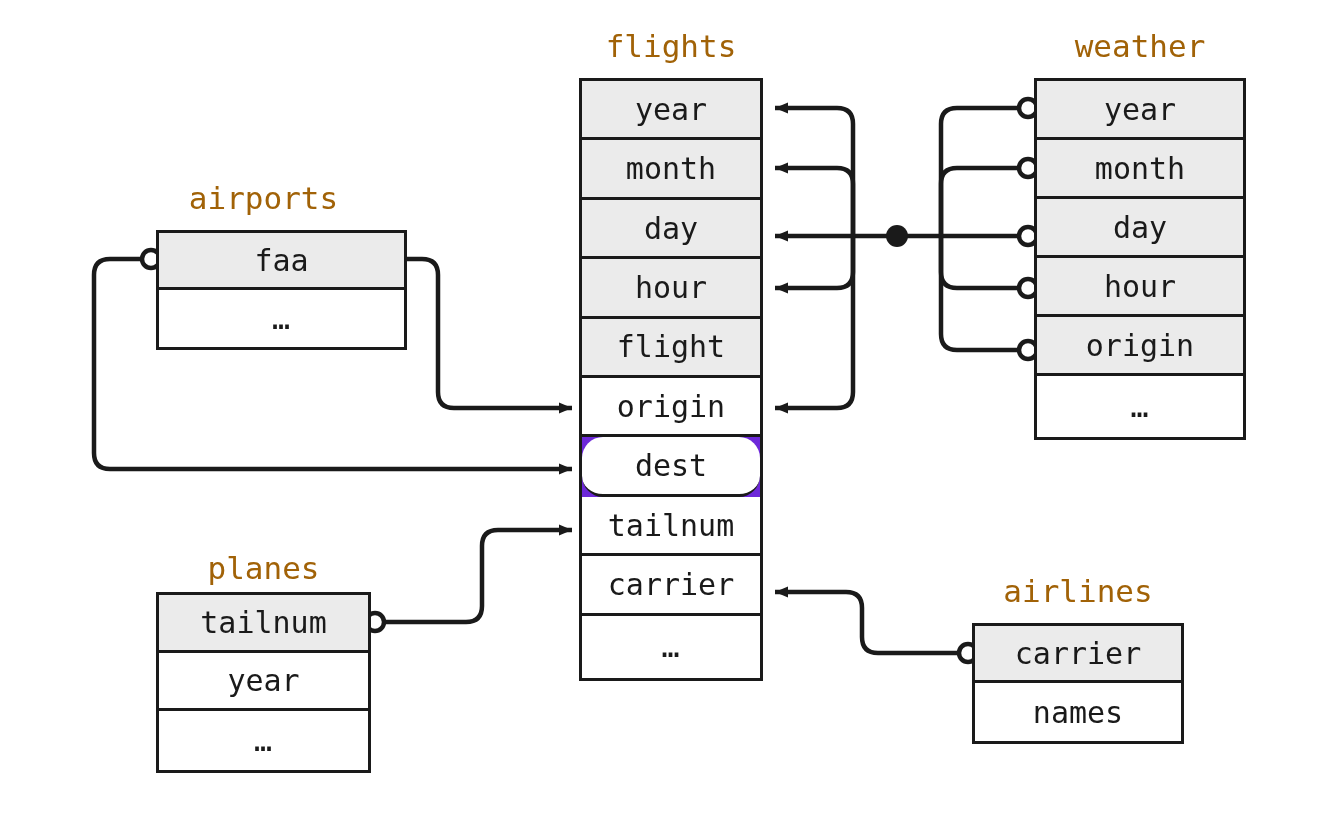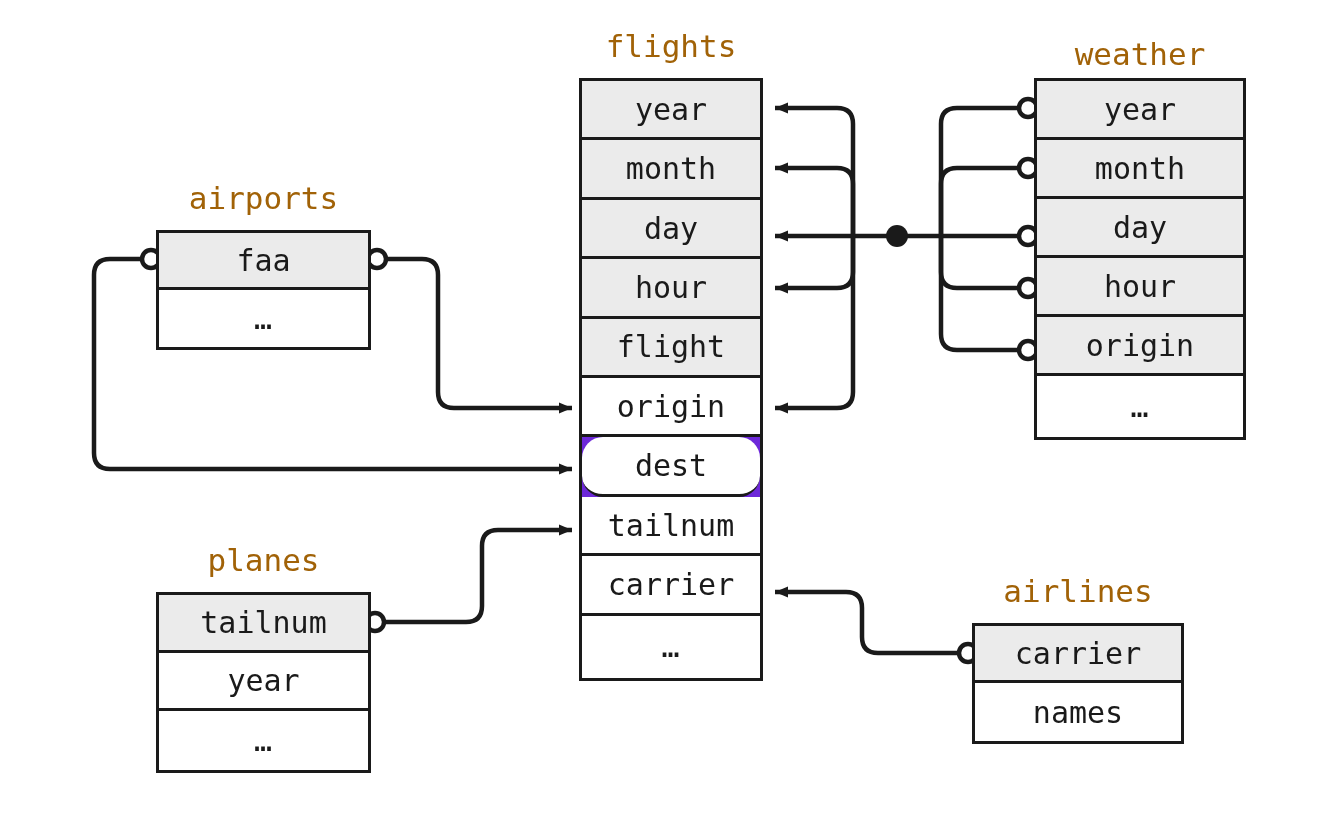--- a/index.html
+++ b/index.html
@@ -150,21 +150,21 @@
       <div class="field-row" style="height:60px;">
           <span>carrier</span>
         </div>
       <div class="field-row ellipsis" style="height:63px;">
           <span>…</span>
         </div>
     </div>
   </div>
 
   <div class="table-group" style="left:1034px; top:28px; width:212px;">
-    <div class="table-title" style="top:8px;">weather</div>
+    <div class="table-title" style="top:0px;">weather</div>
     <div class="table-box" style="left:0px; top:50px; width:212px; height:362px;">
       <div class="field-row key" style="height:60px;">
           <span>year</span>
         </div>
       <div class="field-row key" style="height:60px;">
           <span>month</span>
         </div>
       <div class="field-row key" style="height:60px;">
           <span>day</span>
         </div>
@@ -175,32 +175,32 @@
           <span>origin</span>
         </div>
       <div class="field-row ellipsis" style="height:62px;">
           <span>…</span>
         </div>
     </div>
   </div>
 
   <div class="table-group" style="left:156px; top:180px; width:215px;">
     <div class="table-title" style="top:0px;text-align:center;">airports</div>
-    <div class="table-box" style="left:0px; top:50px; width:215px; height:120px;">
+    <div class="table-box" style="left:0px; top:50px; width:251px; height:120px;">
       <div class="field-row key" style="height:60px;">
           <span>faa</span>
         </div>
       <div class="field-row ellipsis" style="height:60px;">
           <span>…</span>
         </div>
     </div>
   </div>
 
   <div class="table-group" style="left:156px; top:542px; width:215px;">
-    <div class="table-title" style="top:0px;">planes</div>
+    <div class="table-title" style="top:8px;">planes</div>
     <div class="table-box" style="left:0px; top:50px; width:215px; height:181px;">
       <div class="field-row key" style="height:60px;">
           <span>tailnum</span>
         </div>
       <div class="field-row" style="height:60px;">
           <span>year</span>
         </div>
       <div class="field-row ellipsis" style="height:61px;">
           <span>…</span>
         </div>

